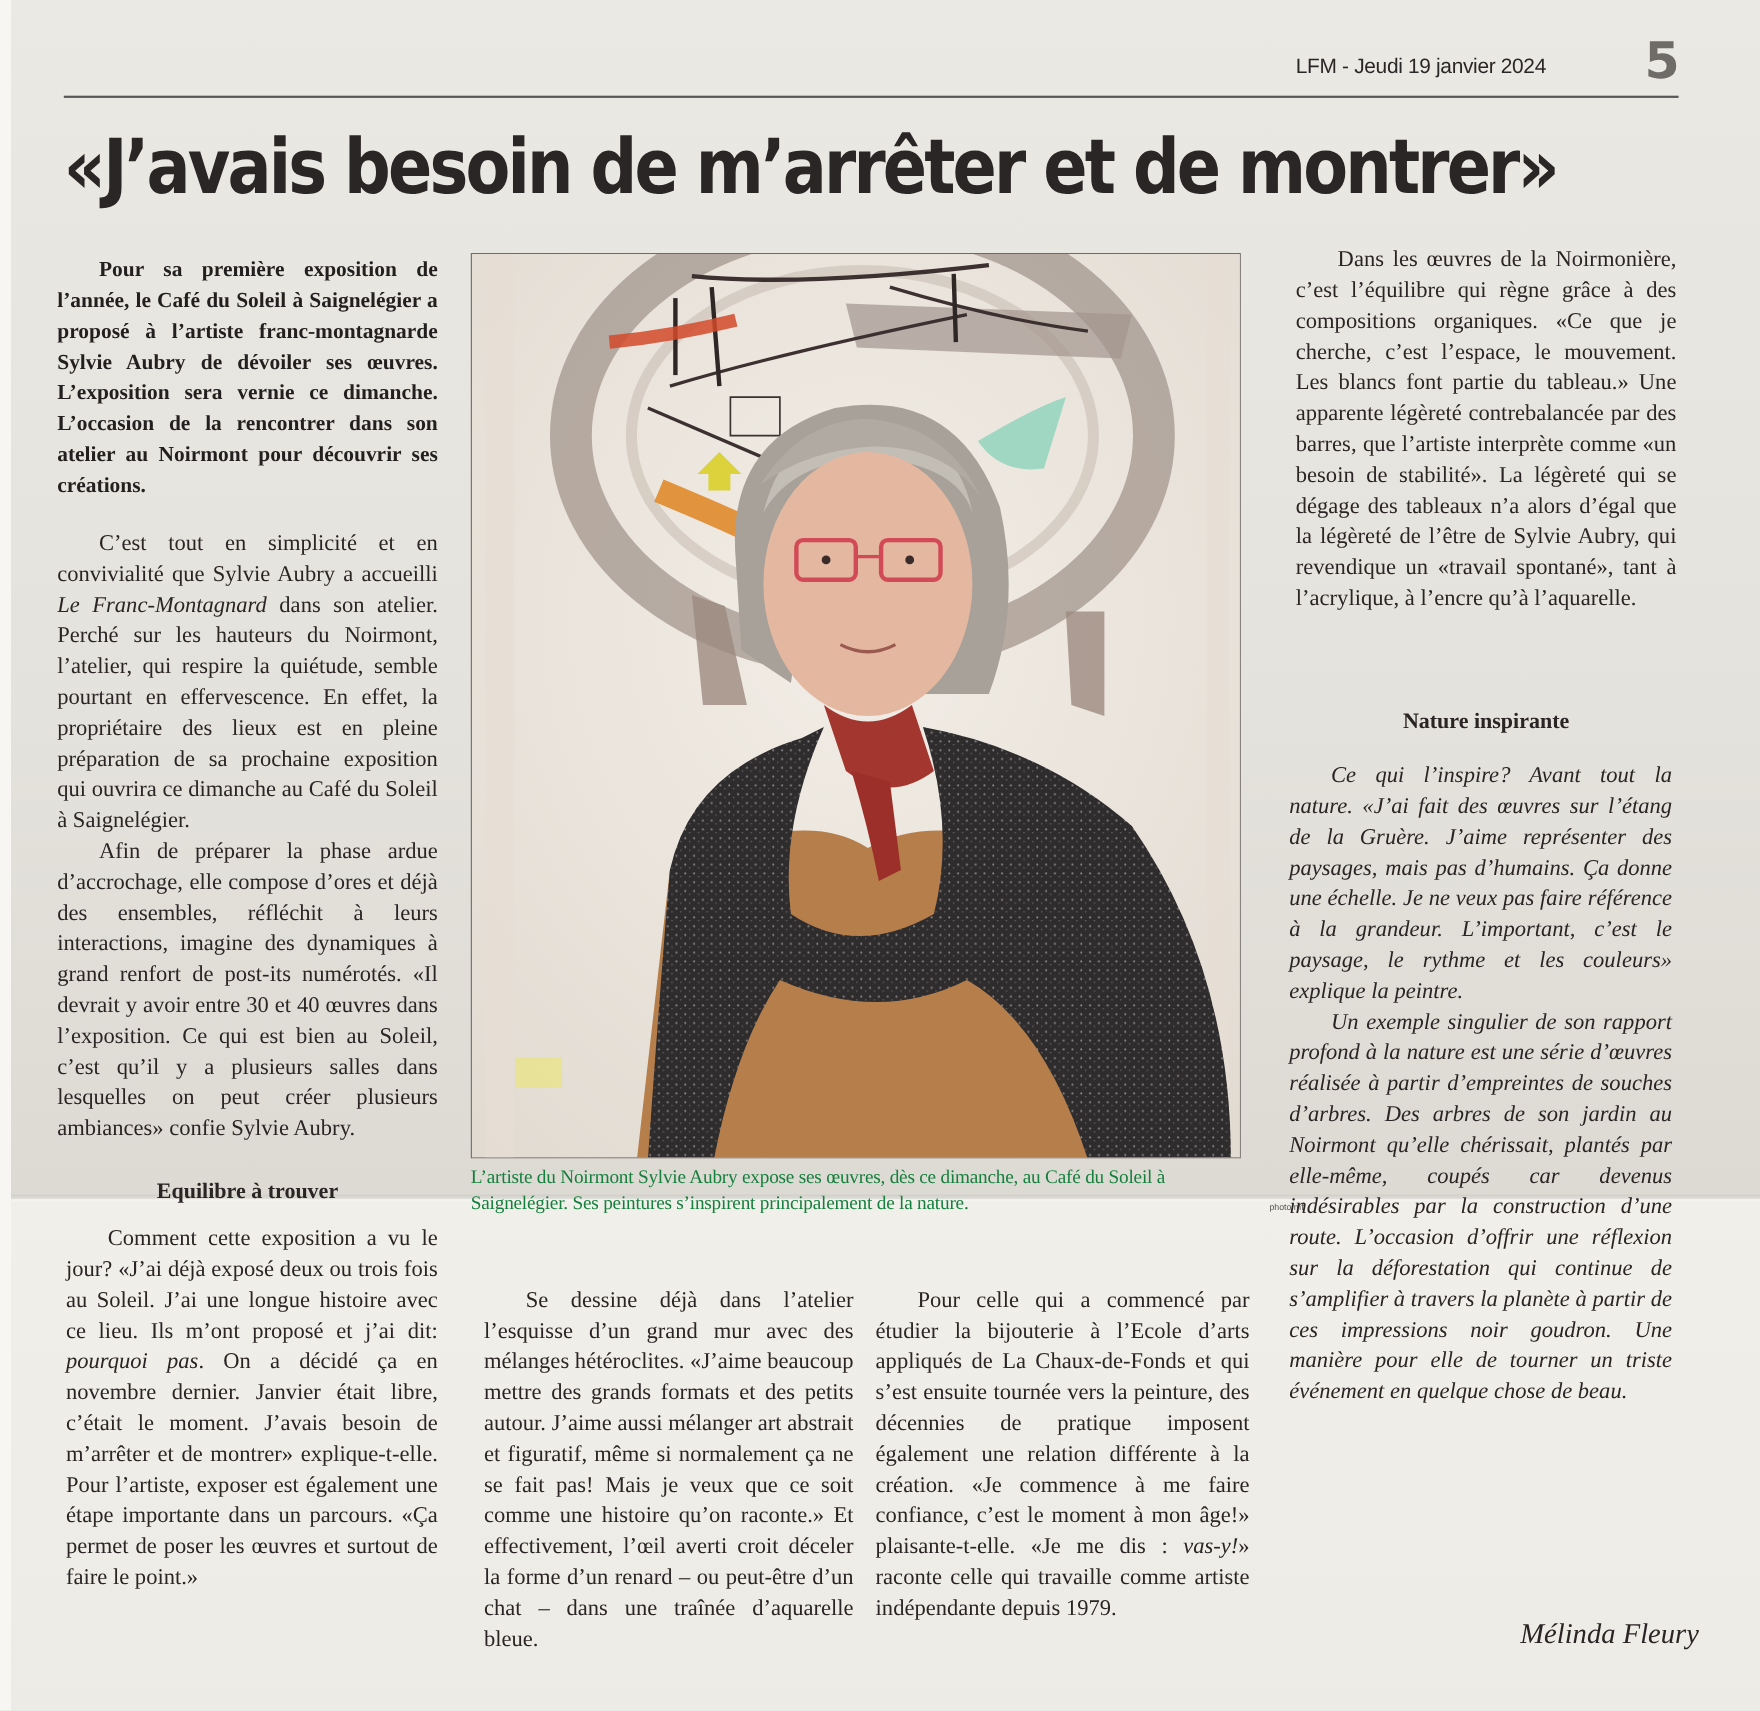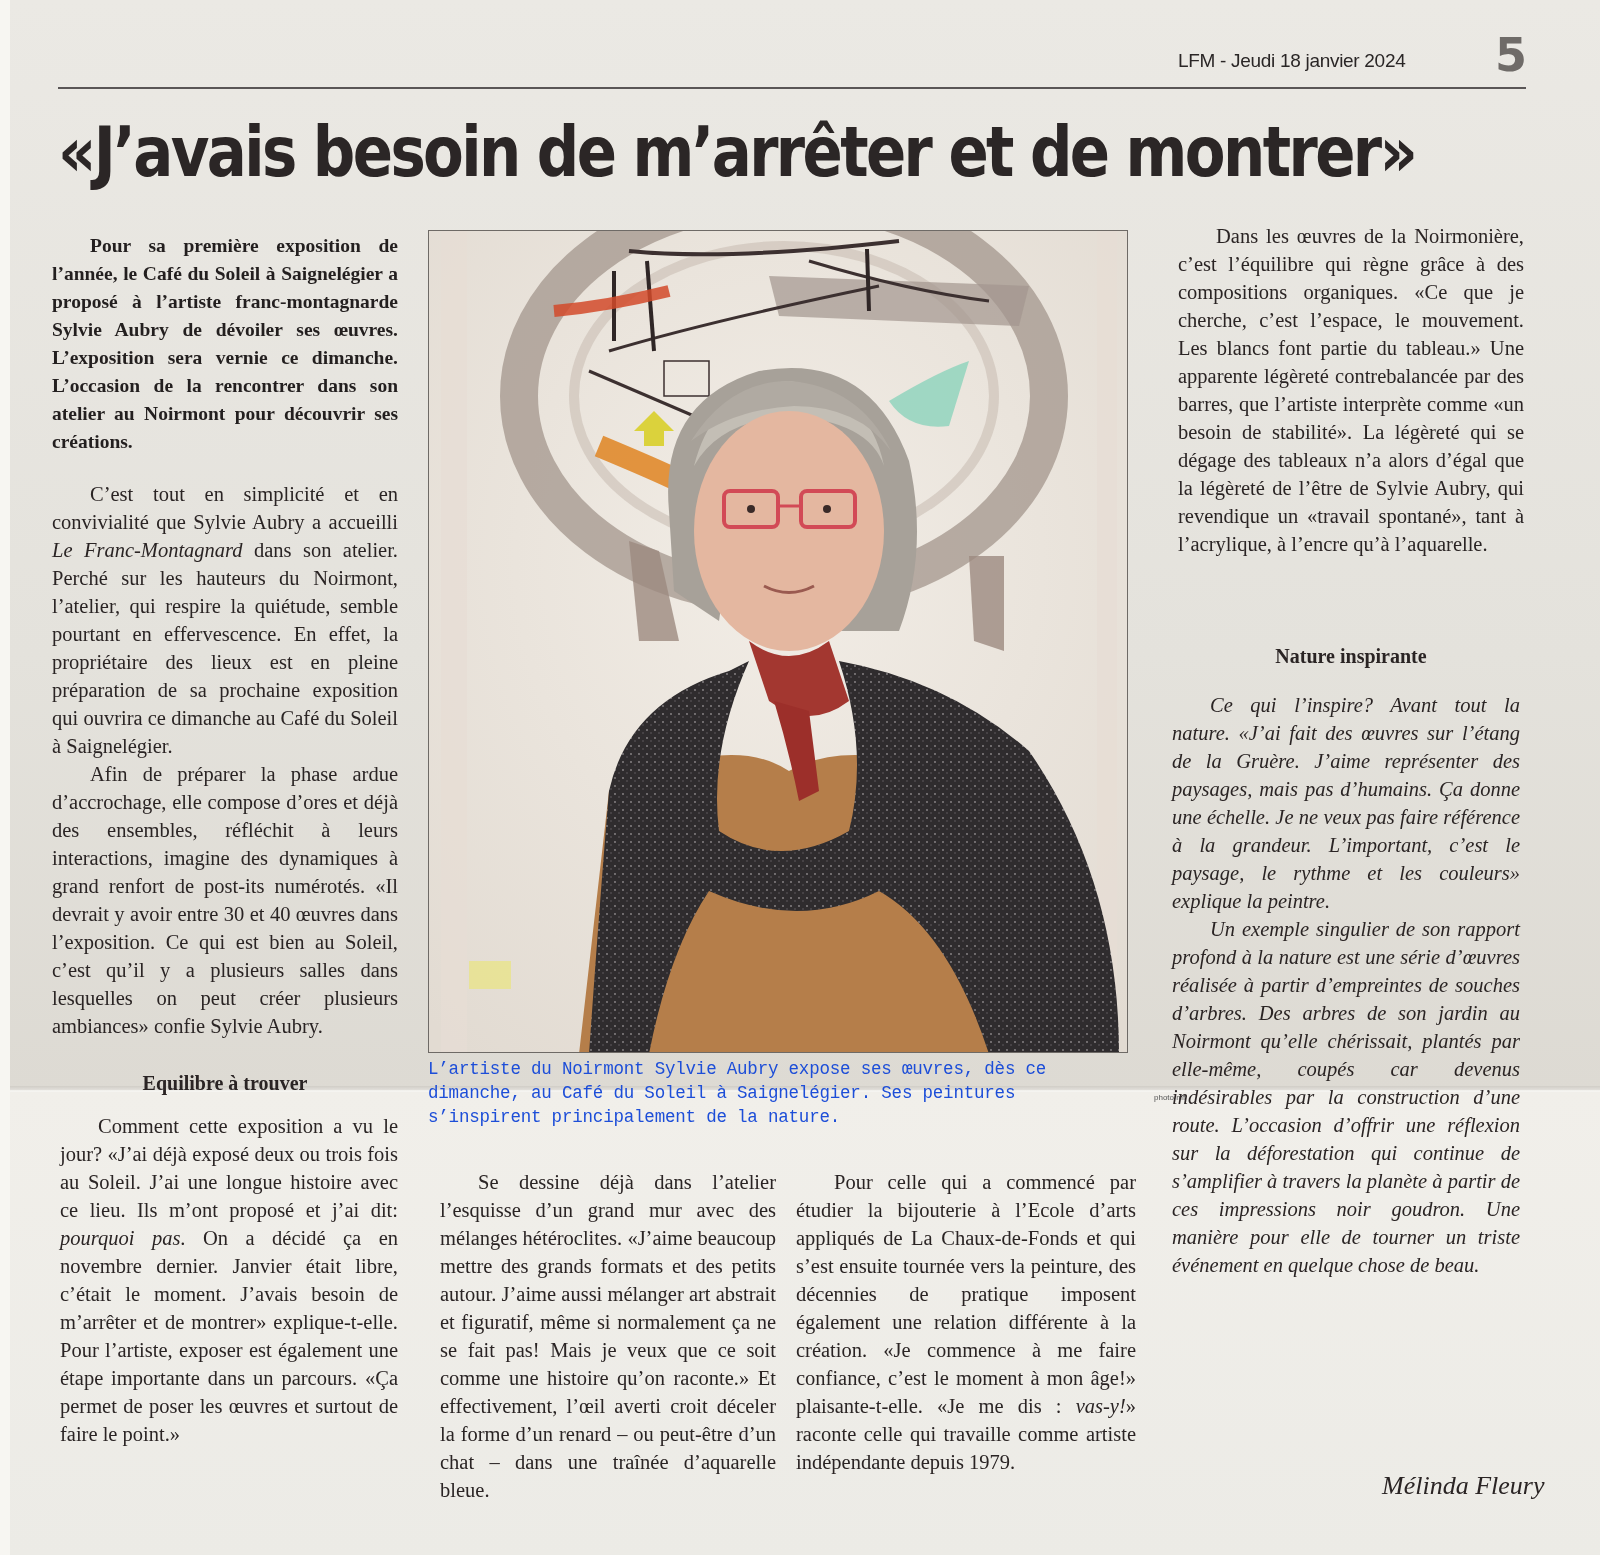--- a/index.html
+++ b/index.html
@@ -56,42 +56,42 @@
       position: absolute; font-weight: bold; font-size: 20px; color: #2a2424;
       text-align: center;
     }
     .photo-frame {
       position: absolute; left: 428px; top: 230px; width: 700px; height: 823px;
       border: 1px solid #6e6a66; overflow: hidden;
       background: #ece6df;
     }
     .caption {
       position: absolute; left: 428px; top: 1057px; width: 700px;
-      font-family: Liberation Mono, monospace; font-size: 17.5px; line-height: 24px;
-      color: #1d4ed8; letter-spacing: -0.2px;
+      font-family: Liberation Serif, serif; font-size: 17.5px; line-height: 24px;
+      color: #15803d; letter-spacing: -0.2px;
     }
     .credit {
       position: absolute; left: 1154px; top: 1093px;
       font-family: "Liberation Sans", sans-serif; font-size: 8px; color: #555;
     }
     .signature {
       position: absolute; left: 1382px; top: 1471px;
       font-style: italic; font-size: 26px; color: #2a2424;
     }
     i { font-style: italic; }
   </style>
 </head>
 <body>
 
 <div class="paper-shade"></div>
 <div class="paper-bottom"></div>
 <div class="fold"></div>
 <div class="left-edge"></div>
 
-<div class="header-date">LFM - Jeudi 18 janvier 2024</div>
+<div class="header-date">LFM - Jeudi 19 janvier 2024</div>
 <div class="header-page">5</div>
 <div class="header-rule"></div>
 
 <h1 class="headline">«J’avais besoin de m’arrêter et de montrer»</h1>
 
 <div class="lead">
   <p>Pour sa première exposition de l’année, le Café du Soleil à Saignelégier a proposé à l’artiste franc-montagnarde Sylvie Aubry de dévoiler ses œuvres. L’exposition sera vernie ce dimanche. L’occasion de la rencontrer dans son atelier au Noirmont pour découvrir ses créations.</p>
 </div>
 
 <div class="col" style="left:52px; top:480px; width:346px;">

